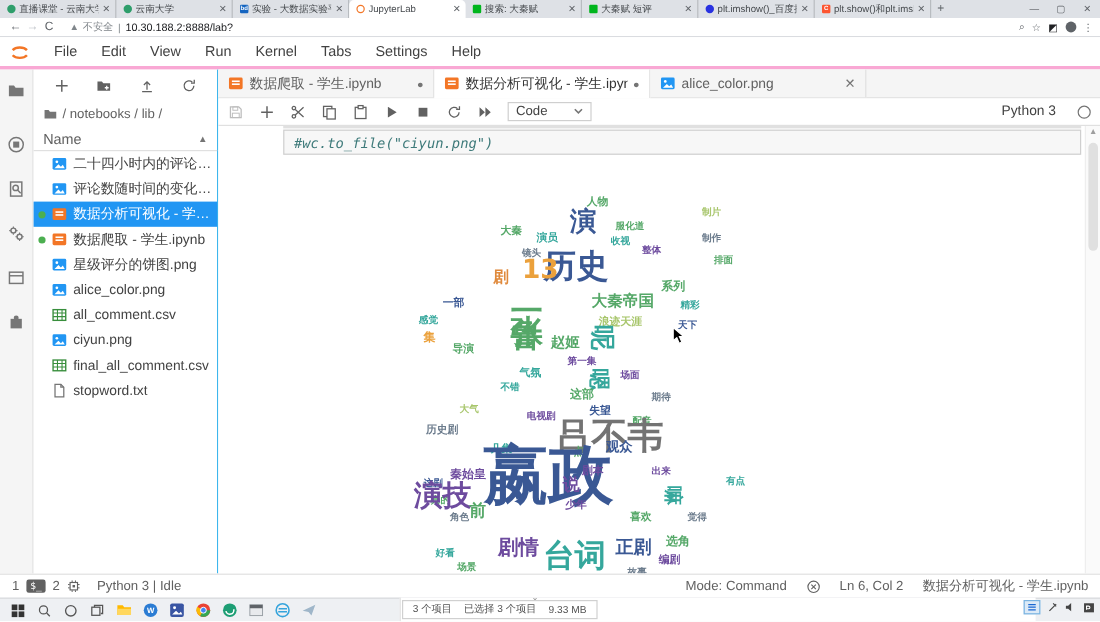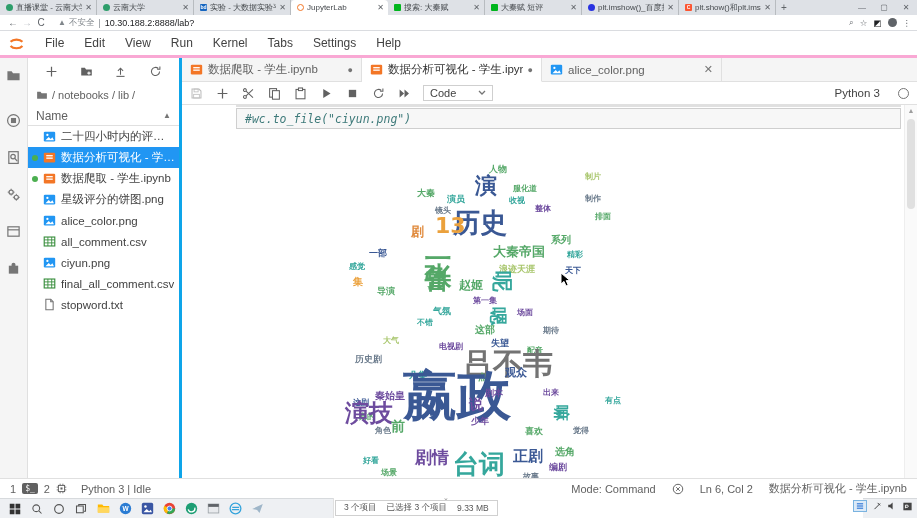--- a/index.html
+++ b/index.html
@@ -36,21 +36,21 @@
   .menubar { position:absolute; left:0; top:31px; width:917px; height:27px; background:#fff; border-bottom:3px solid #f9a8d4; display:flex; align-items:center; }
   .jlogo { margin:0 10px 0 8px; }
   .menu-item { padding:0 10px; font-size:12px; color:#424242; }
 
   
   .jlbody { position:absolute; left:0; top:58px; width:917px; height:420px; display:flex; }
   .activitybar { width:28px; background:#f5f5f5; border-right:1px solid #e0e0e0; display:flex; flex-direction:column; align-items:center; padding-top:10px; }
   .act { margin-bottom:22px; opacity:.85; }
   .act:first-child { margin-bottom:30px; }
 
-  .filepanel { width:154px; background:#fff; border-right:3px solid #0ea5e9; font-size:11px; color:#424242; position:relative; }
+  .filepanel { width:154px; background:#fff; border-right:1px solid #0ea5e9; font-size:11px; color:#424242; position:relative; }
   .fp-toolbar { height:26px; display:flex; align-items:center; justify-content:space-around; padding:0 6px; }
   .fp-crumb { height:22px; display:flex; align-items:center; gap:4px; padding:0 8px; font-size:11px; color:#616161; }
   .fp-header { height:20px; display:flex; align-items:center; justify-content:space-between; padding:0 8px; border-bottom:1px solid #e0e0e0; font-size:12px; color:#616161; }
   .fp-header .caret { font-size:8px; color:#757575; }
   .frow { height:21px; display:flex; align-items:center; gap:5px; padding:0 4px; white-space:nowrap; overflow:hidden; }
   .frow .dot { width:6px; flex:0 0 6px; height:6px; border-radius:50%; }
   .frow .dot.on { background:#4caf50; }
   .frow.sel { background:#2196f3; color:#fff; }
   .fname { overflow:hidden; text-overflow:ellipsis; font-size:11.5px; }
 
@@ -277,20 +277,31 @@
           <div class="frow">
             <span class="dot"></span>
             <span>
               <svg width="13" height="13" viewBox="0 0 16 16">
                 <rect x="1" y="2" width="14" height="12" rx="1.5" fill="#2196f3"></rect>
                 <circle cx="5.4" cy="6" r="1.4" fill="#fff"></circle>
                 <path d="M3 12.5 L7 8.5 L9.5 11 L11.5 9 L13.5 12.5 Z" fill="#fff"></path>
               </svg>
             </span>
             <span class="fname">二十四小时内的评论…</span>
+          </div>
+          <div class="frow">
+            <span class="dot"></span>
+            <span>
+              <svg width="13" height="13" viewBox="0 0 16 16">
+                <rect x="1" y="2" width="14" height="12" rx="1.5" fill="#2196f3"></rect>
+                <circle cx="5.4" cy="6" r="1.4" fill="#fff"></circle>
+                <path d="M3 12.5 L7 8.5 L9.5 11 L11.5 9 L13.5 12.5 Z" fill="#fff"></path>
+              </svg>
+            </span>
+            <span class="fname">评论数随时间的变化…</span>
           </div>
           <div class="frow sel">
             <span class="dot on"></span>
             <span>
               <svg width="13" height="13" viewBox="0 0 16 16">
                 <rect x="1" y="2" width="14" height="12" rx="1.5" fill="#f37626"></rect>
                 <rect x="4" y="5" width="8" height="1.6" fill="#fff"></rect>
                 <rect x="4" y="8" width="8" height="1.6" fill="#fff"></rect>
               </svg>
             </span>

